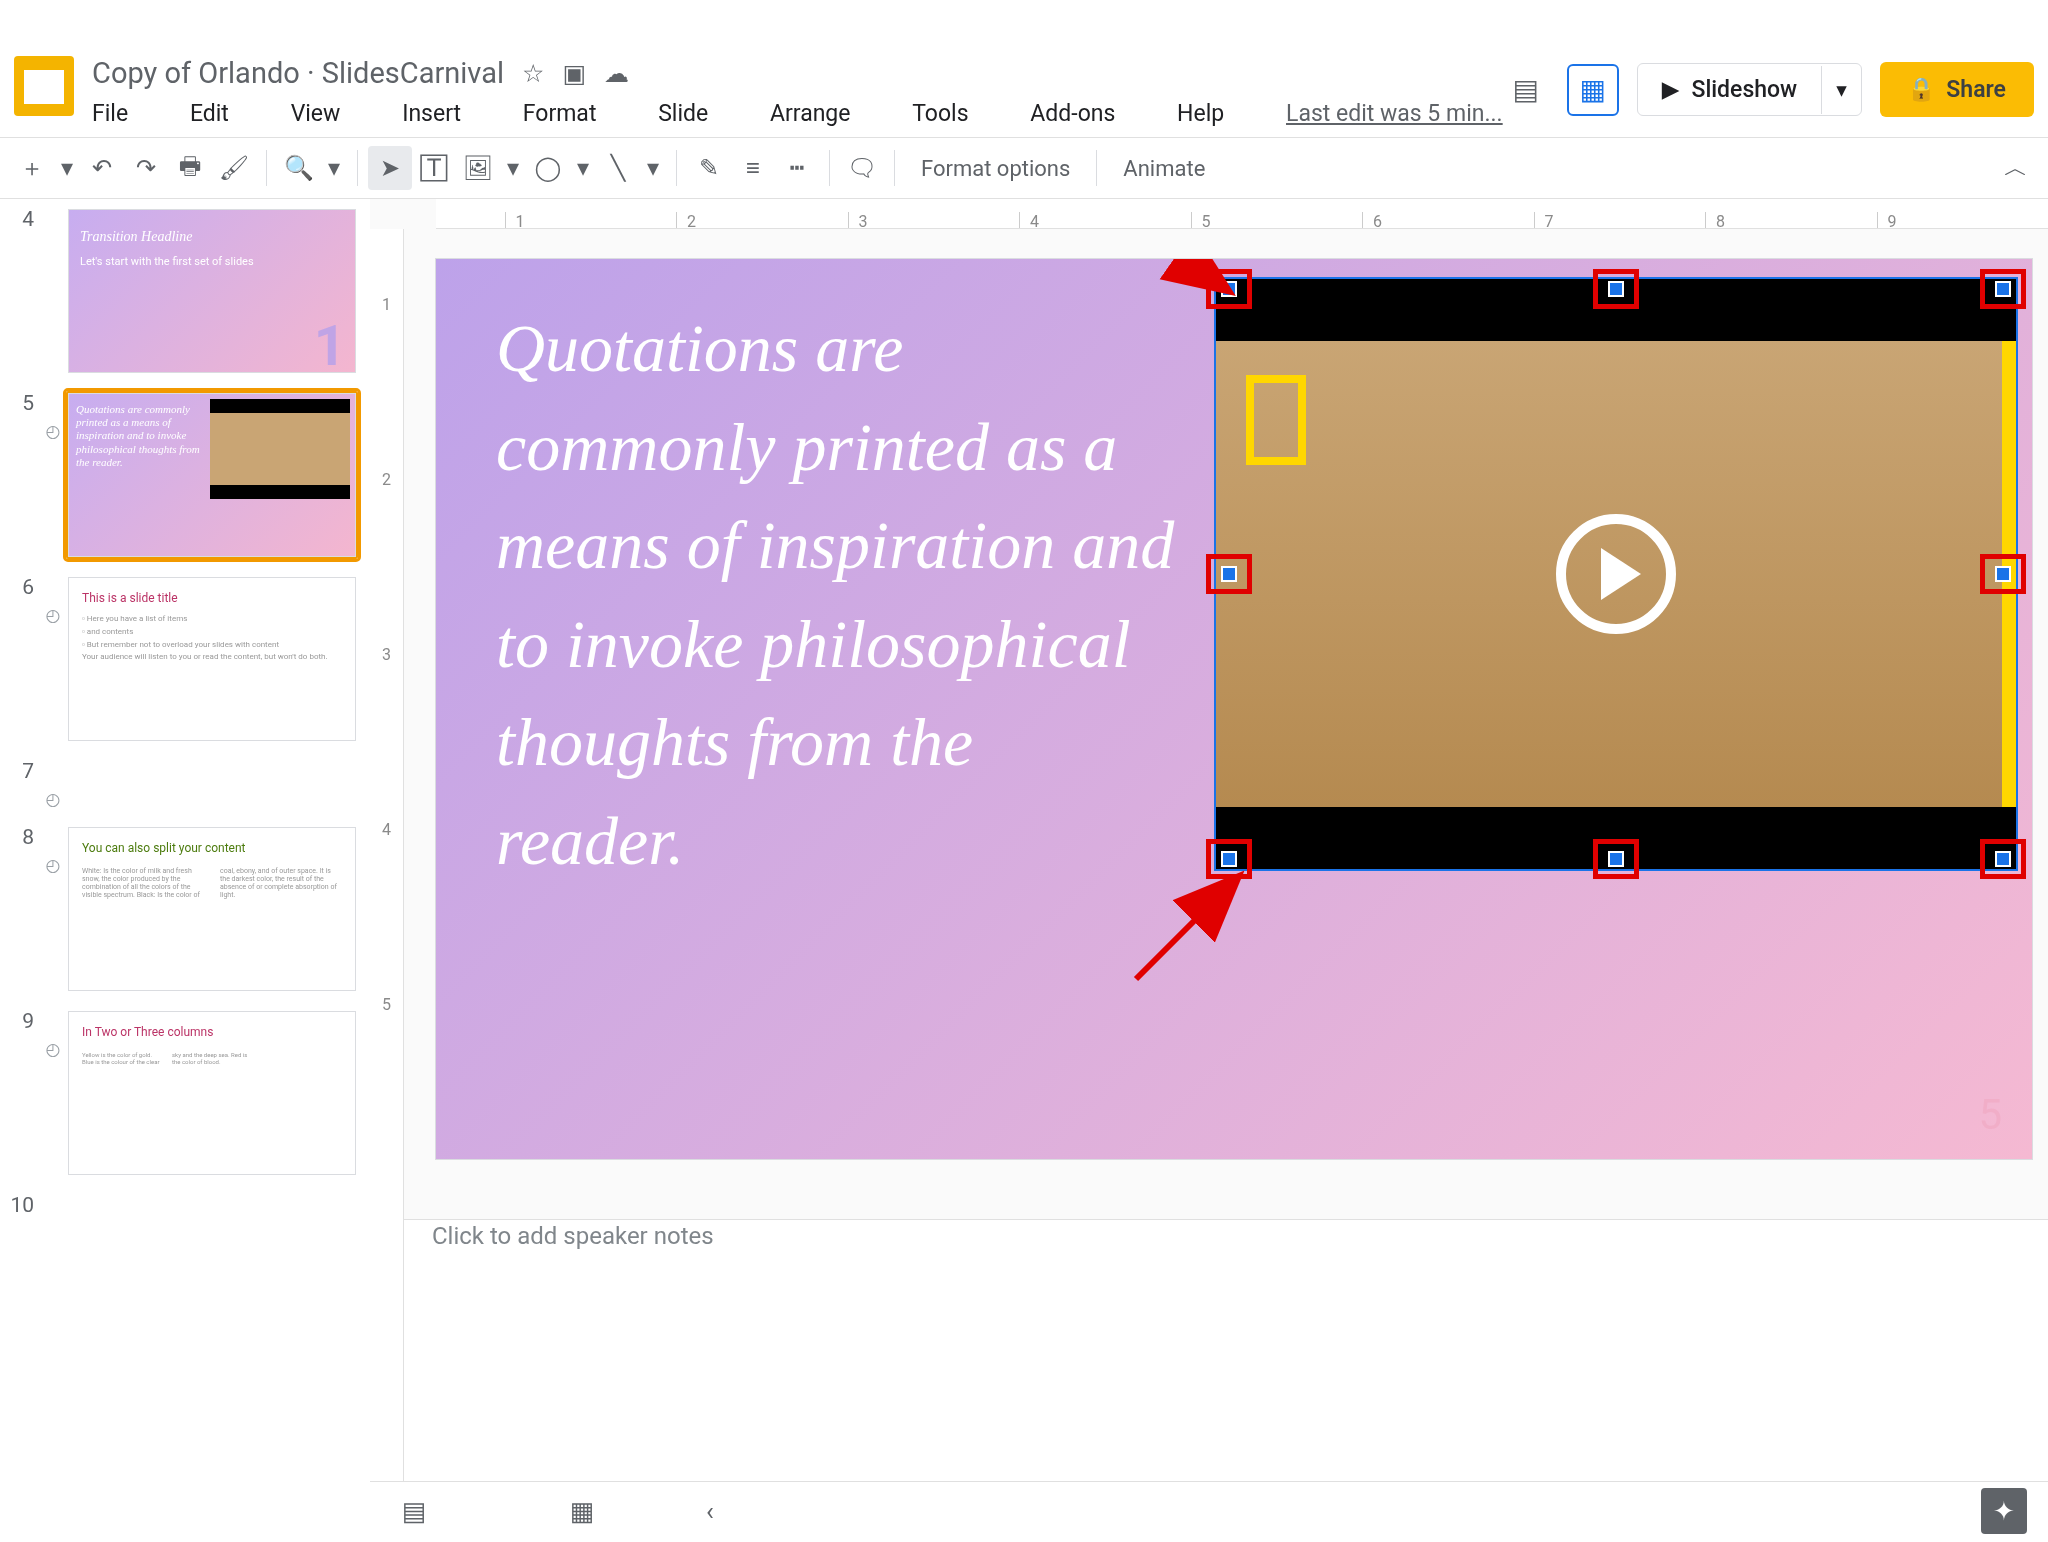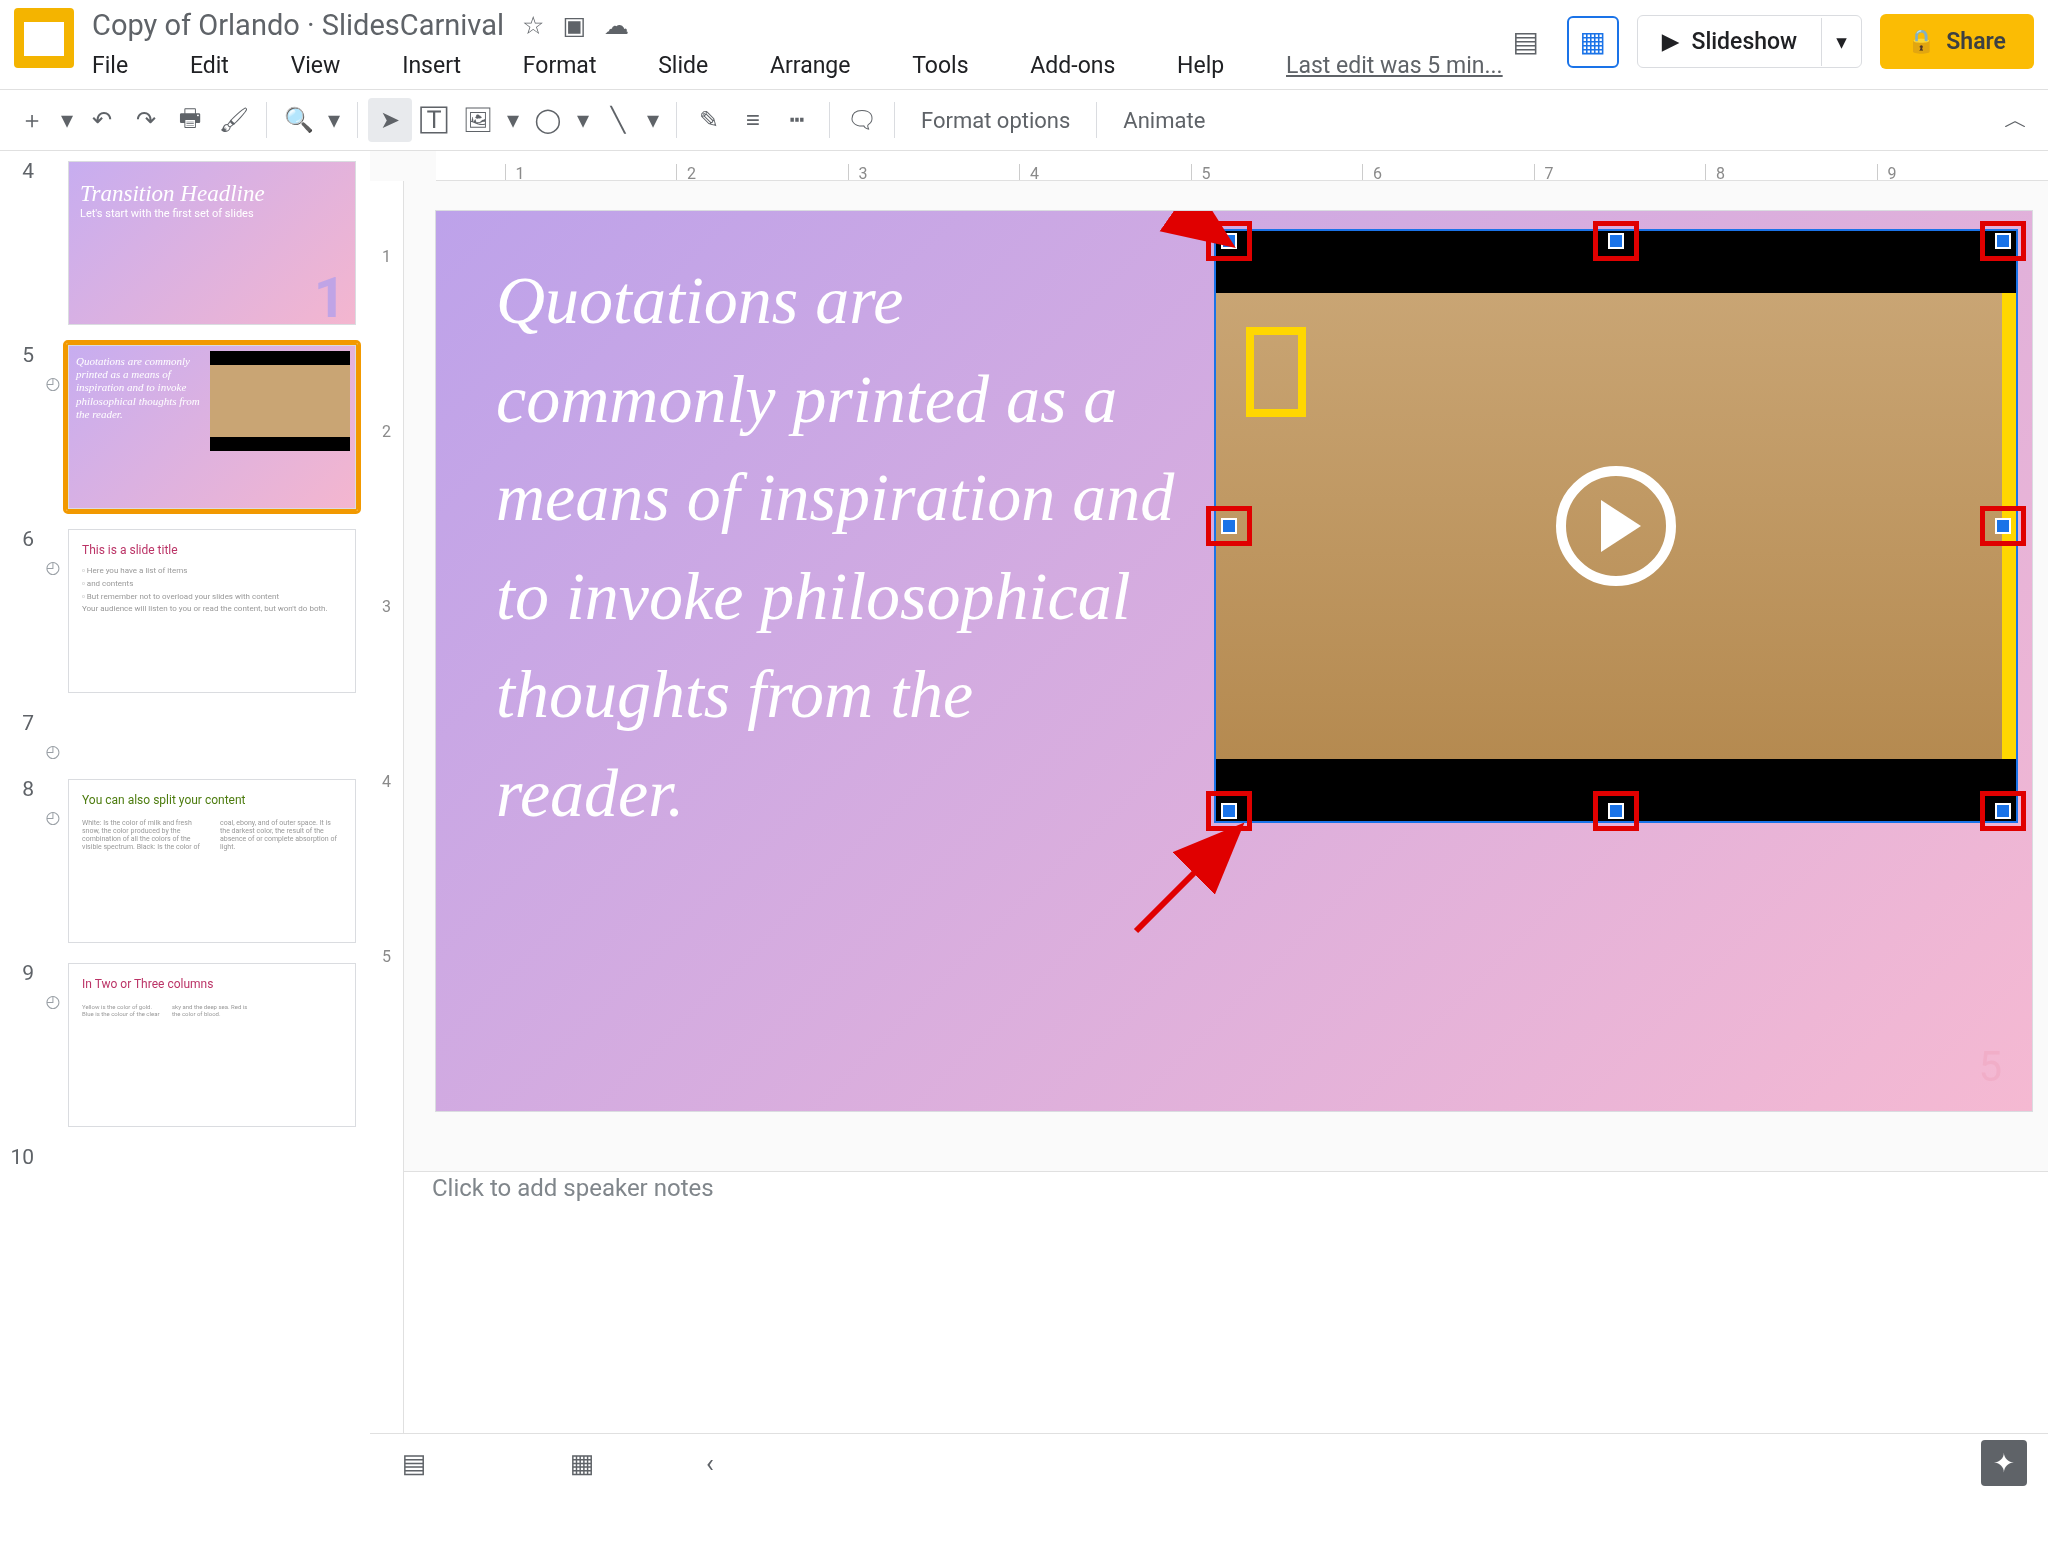--- a/index.html
+++ b/index.html
@@ -1,18 +1,18 @@
 <!DOCTYPE html>
 <html><head>
 <meta charset="utf-8">
 <style>
   * { box-sizing: border-box; margin: 0; padding: 0; }
   body { font-family: "Google Sans", Roboto, Arial, sans-serif; font-size: 21px; color: #202124; background:#fff; width:2048px; }
   
-  .hdr { padding: 8px 14px 0; display:flex; align-items:flex-start; }
+  .hdr { padding: 8px 14px 0; display:flex; align-items:flex-start;margin-top:48px; }
   .logo { width:60px; height:60px; background:#f4b400; border-radius:4px; margin-right:18px; position:relative; }
   .logo::after { content:""; position:absolute; left:10px; top:14px; width:40px; height:34px; background:#fff; }
   .titleblock { flex:1; }
   .titlerow { display:flex; align-items:center; gap:18px; }
   .docname { font-size:29px; color:#5f6368; }
   .star, .move, .cloud { color:#5f6368; font-size:25px; }
   .menus { display:flex; gap:23px; font-size:23px; color:#202124; padding-top:10px;justify-content:space-between; }
   .menus span { cursor:pointer; }
   .lastedit { color:#5f6368; text-decoration:underline; }
   .hdr-right { display:flex; align-items:center; gap:18px; padding-top:6px; }
@@ -159,21 +159,21 @@
 </div>
 
 <div class="body">
   <div class="filmstrip">
 
     <div class="fthumb-row">
       <div class="fthumb-num">4</div>
       <div class="anim-ic"></div>
       <div class="fthumb">
         <div class="fthumb-inner">
-          <div style="position:absolute;left:12px;top:20px;color:#fff;font-family:cursive;font-style:italic;font-size:23px;">Transition Headline</div>
+          <div style="position:absolute;left:12px;top:20px;color:#fff;font-family:cursive;font-style:italic;font-size:14px;">Transition Headline</div>
           <div style="position:absolute;left:12px;top:46px;color:#fff;font-size:11px;">Let's start with the first set of slides</div>
           <div class="bignum">1</div>
         </div>
       </div>
     </div>
 
     <div class="fthumb-row">
       <div class="fthumb-num">5</div>
       <div class="anim-ic">◴</div>
       <div class="fthumb sel">

